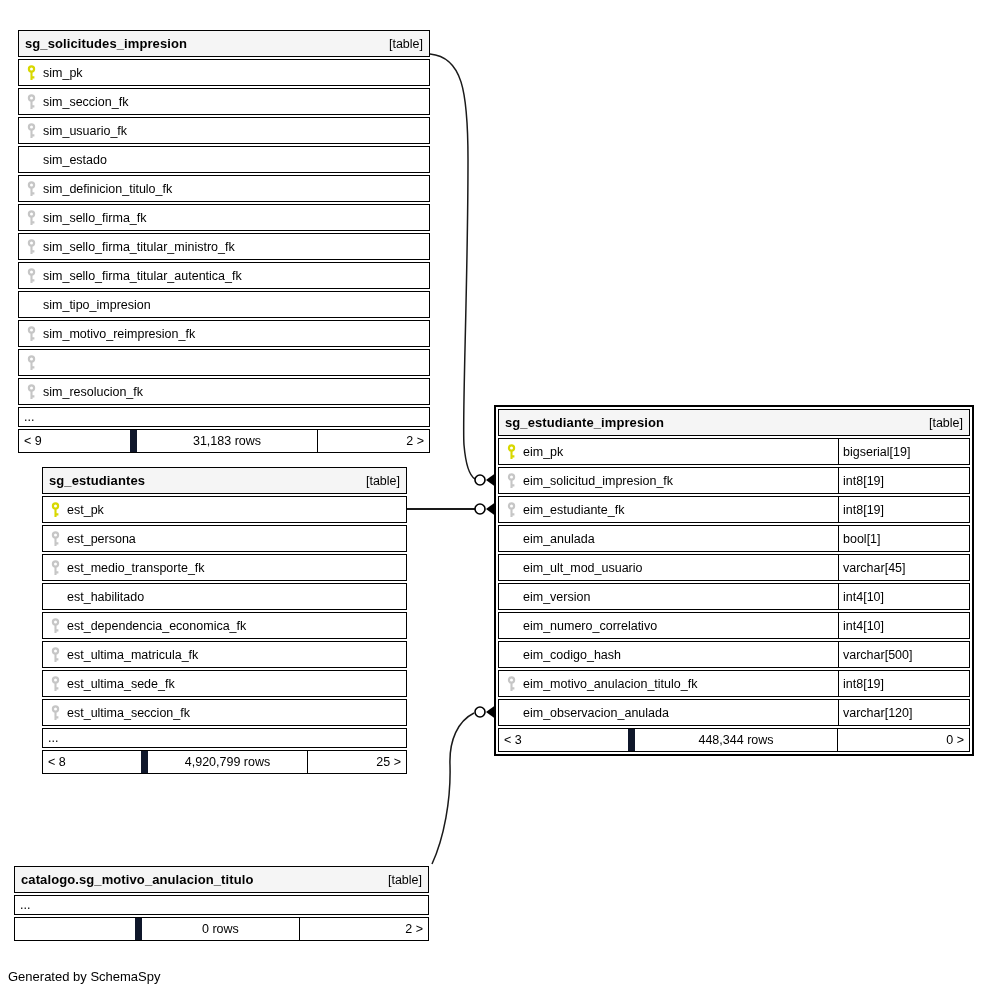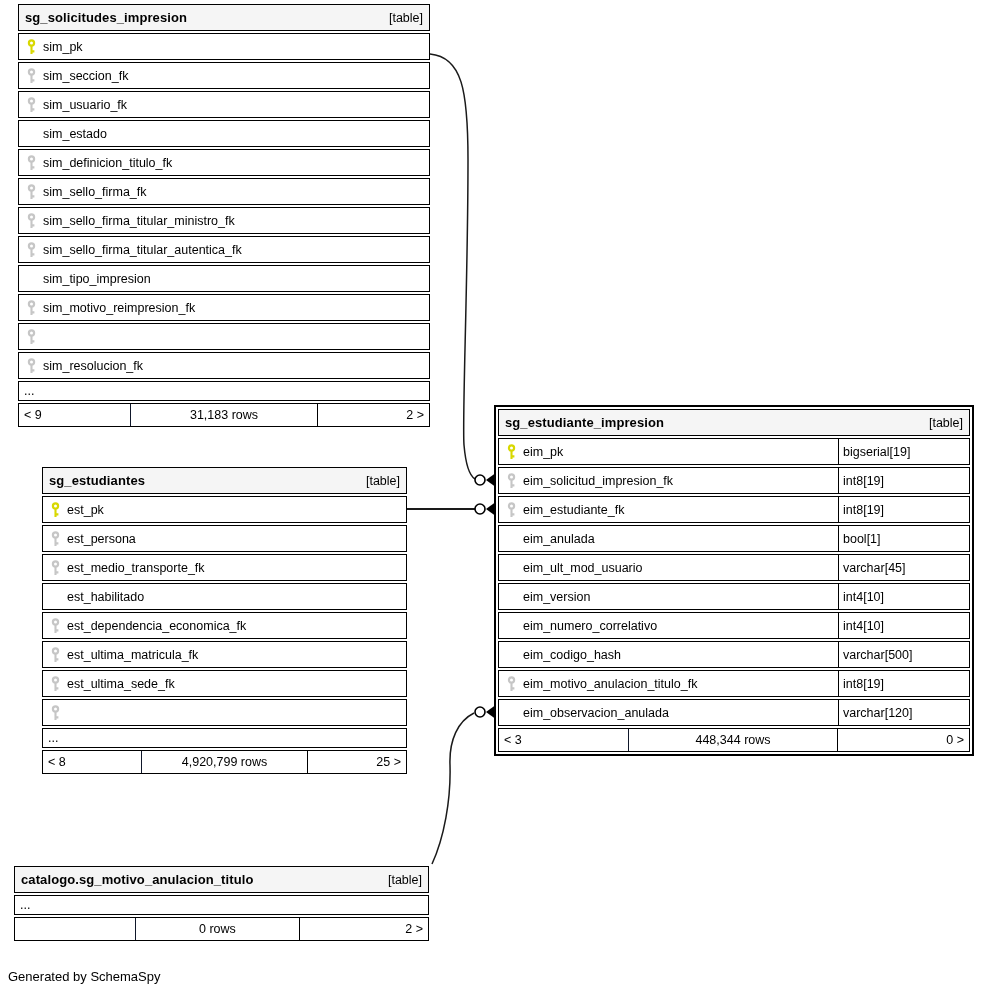--- a/index.html
+++ b/index.html
@@ -4,42 +4,42 @@
 <style>
   html,body{margin:0;padding:0;background:#fff;}
   #canvas{position:relative;width:983px;height:999px;background:#fff;overflow:hidden;
           font-family:"Liberation Sans","DejaVu Sans",sans-serif;color:#000;}
 
   
   #wires{position:absolute;left:0;top:0;width:983px;height:999px;pointer-events:none;z-index:0;}
 
   
   .tbl{position:absolute;display:flex;flex-direction:column;gap:2px;z-index:1;background:transparent;}
-  #tbl0{left:18px;top:4px;width:412px;}
+  #tbl0{left:18px;top:30px;width:412px;}
   #tbl1{left:42px;top:467px;width:365px;}
   #tbl2{left:494px;top:405px;width:472px;border:2px solid #000;padding:2px;background:#fff;}
   #tbl3{left:14px;top:866px;width:415px;}
 
   .hdr{background:#f5f5f5;border:1px solid #000;height:25px;display:flex;align-items:center;
        justify-content:space-between;padding:0 6px;}
   .ttl{font-weight:bold;font-size:13px;letter-spacing:.1px;white-space:nowrap;}
   .badge{font-size:12.5px;white-space:nowrap;padding-left:48px;}
 
   .row{background:#fff;border:1px solid #000;height:25px;display:flex;align-items:center;
        font-size:12.5px;white-space:nowrap;}
   .keyicon{width:24px;flex:0 0 24px;display:flex;align-items:center;justify-content:center;}
   .cname{flex:1;overflow:hidden;}
   .row.typed .ctype{flex:0 0 131px;width:131px;border-left:1px solid #000;align-self:stretch;
        display:flex;align-items:center;padding-left:4px;box-sizing:border-box;}
   .row.ell{height:18px;padding-left:5px;font-size:12.5px;}
 
   .ftr{background:#fff;border:1px solid #000;height:22px;display:flex;align-items:stretch;
        font-size:12.5px;}
   .fl{width:27%;display:flex;align-items:center;padding:0 5px;box-sizing:border-box;}
-  .fm{flex:1;display:flex;align-items:center;justify-content:center;border-left:1px solid #0f172a;
+  .fm{flex:1;display:flex;align-items:center;justify-content:center;border-left:7px solid #0f172a;
       border-right:1px solid #000;}
   .fr{width:27%;display:flex;align-items:center;justify-content:flex-end;padding:0 5px;
       box-sizing:border-box;}
   #tbl2 .fl{width:129px;flex:0 0 129px;}
   #tbl2 .fr{width:131px;flex:0 0 131px;}
   #tbl3 .fl{width:29%;}
   #tbl3 .fr{width:31%;}
 
   #gen-note{position:absolute;left:8px;top:969px;font-size:13px;z-index:1;}
 </style>
@@ -241,20 +241,21 @@
         </span>
         <span class="cname">est_ultima_sede_fk</span>
       </div>
       <div class="row">
         <span class="keyicon">
           <svg width="11" height="16" viewBox="0 0 11 16">
             <circle cx="5.5" cy="4" r="2.6" fill="none" stroke="#c6c6c6" stroke-width="2.2"></circle>
             <path d="M5.5 6.6 V15 M5.5 12.4 H8.4" fill="none" stroke="#c6c6c6" stroke-width="2.1"></path>
           </svg>
         </span>
+        <span class="cname">est_ultima_seccion_fk</span>
       </div>
       <div class="row ell">...</div>
       <div class="ftr">
         <span class="fl">&lt; 8</span>
         <span class="fm">4,920,799 rows</span>
         <span class="fr">25 &gt;</span>
       </div>
     </div>
   <div class="tbl" id="tbl2">
       <div class="hdr">

